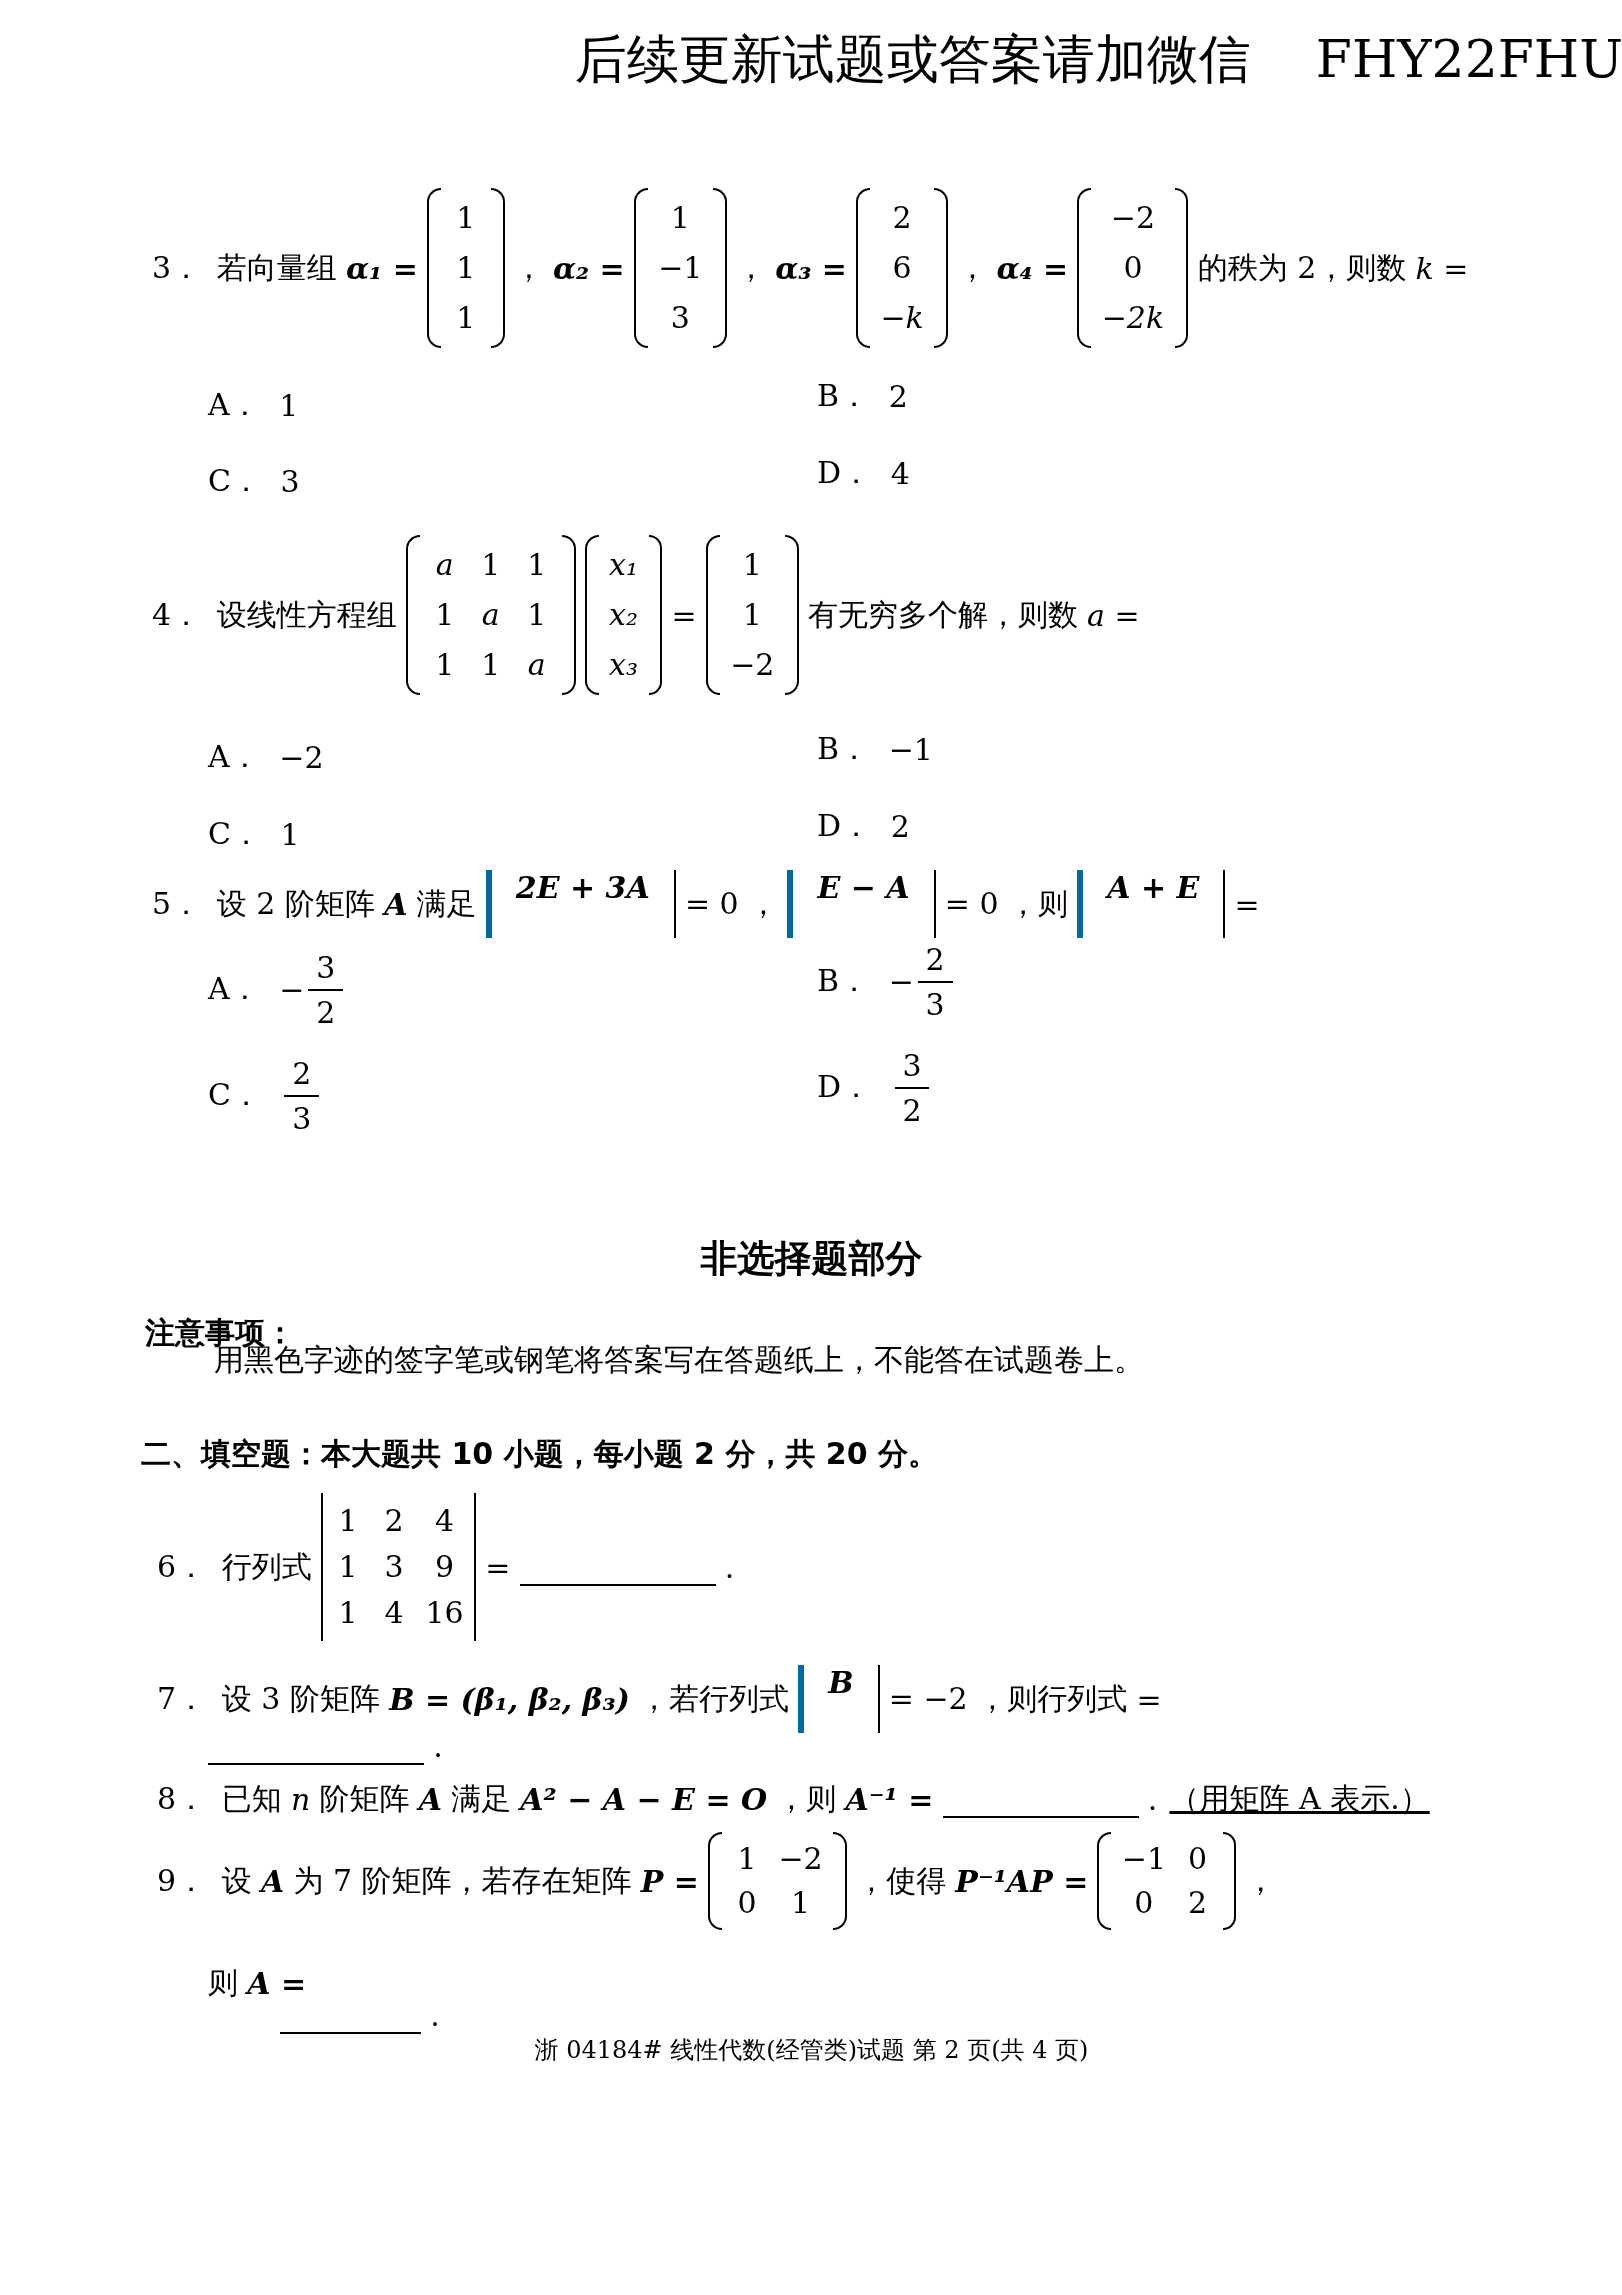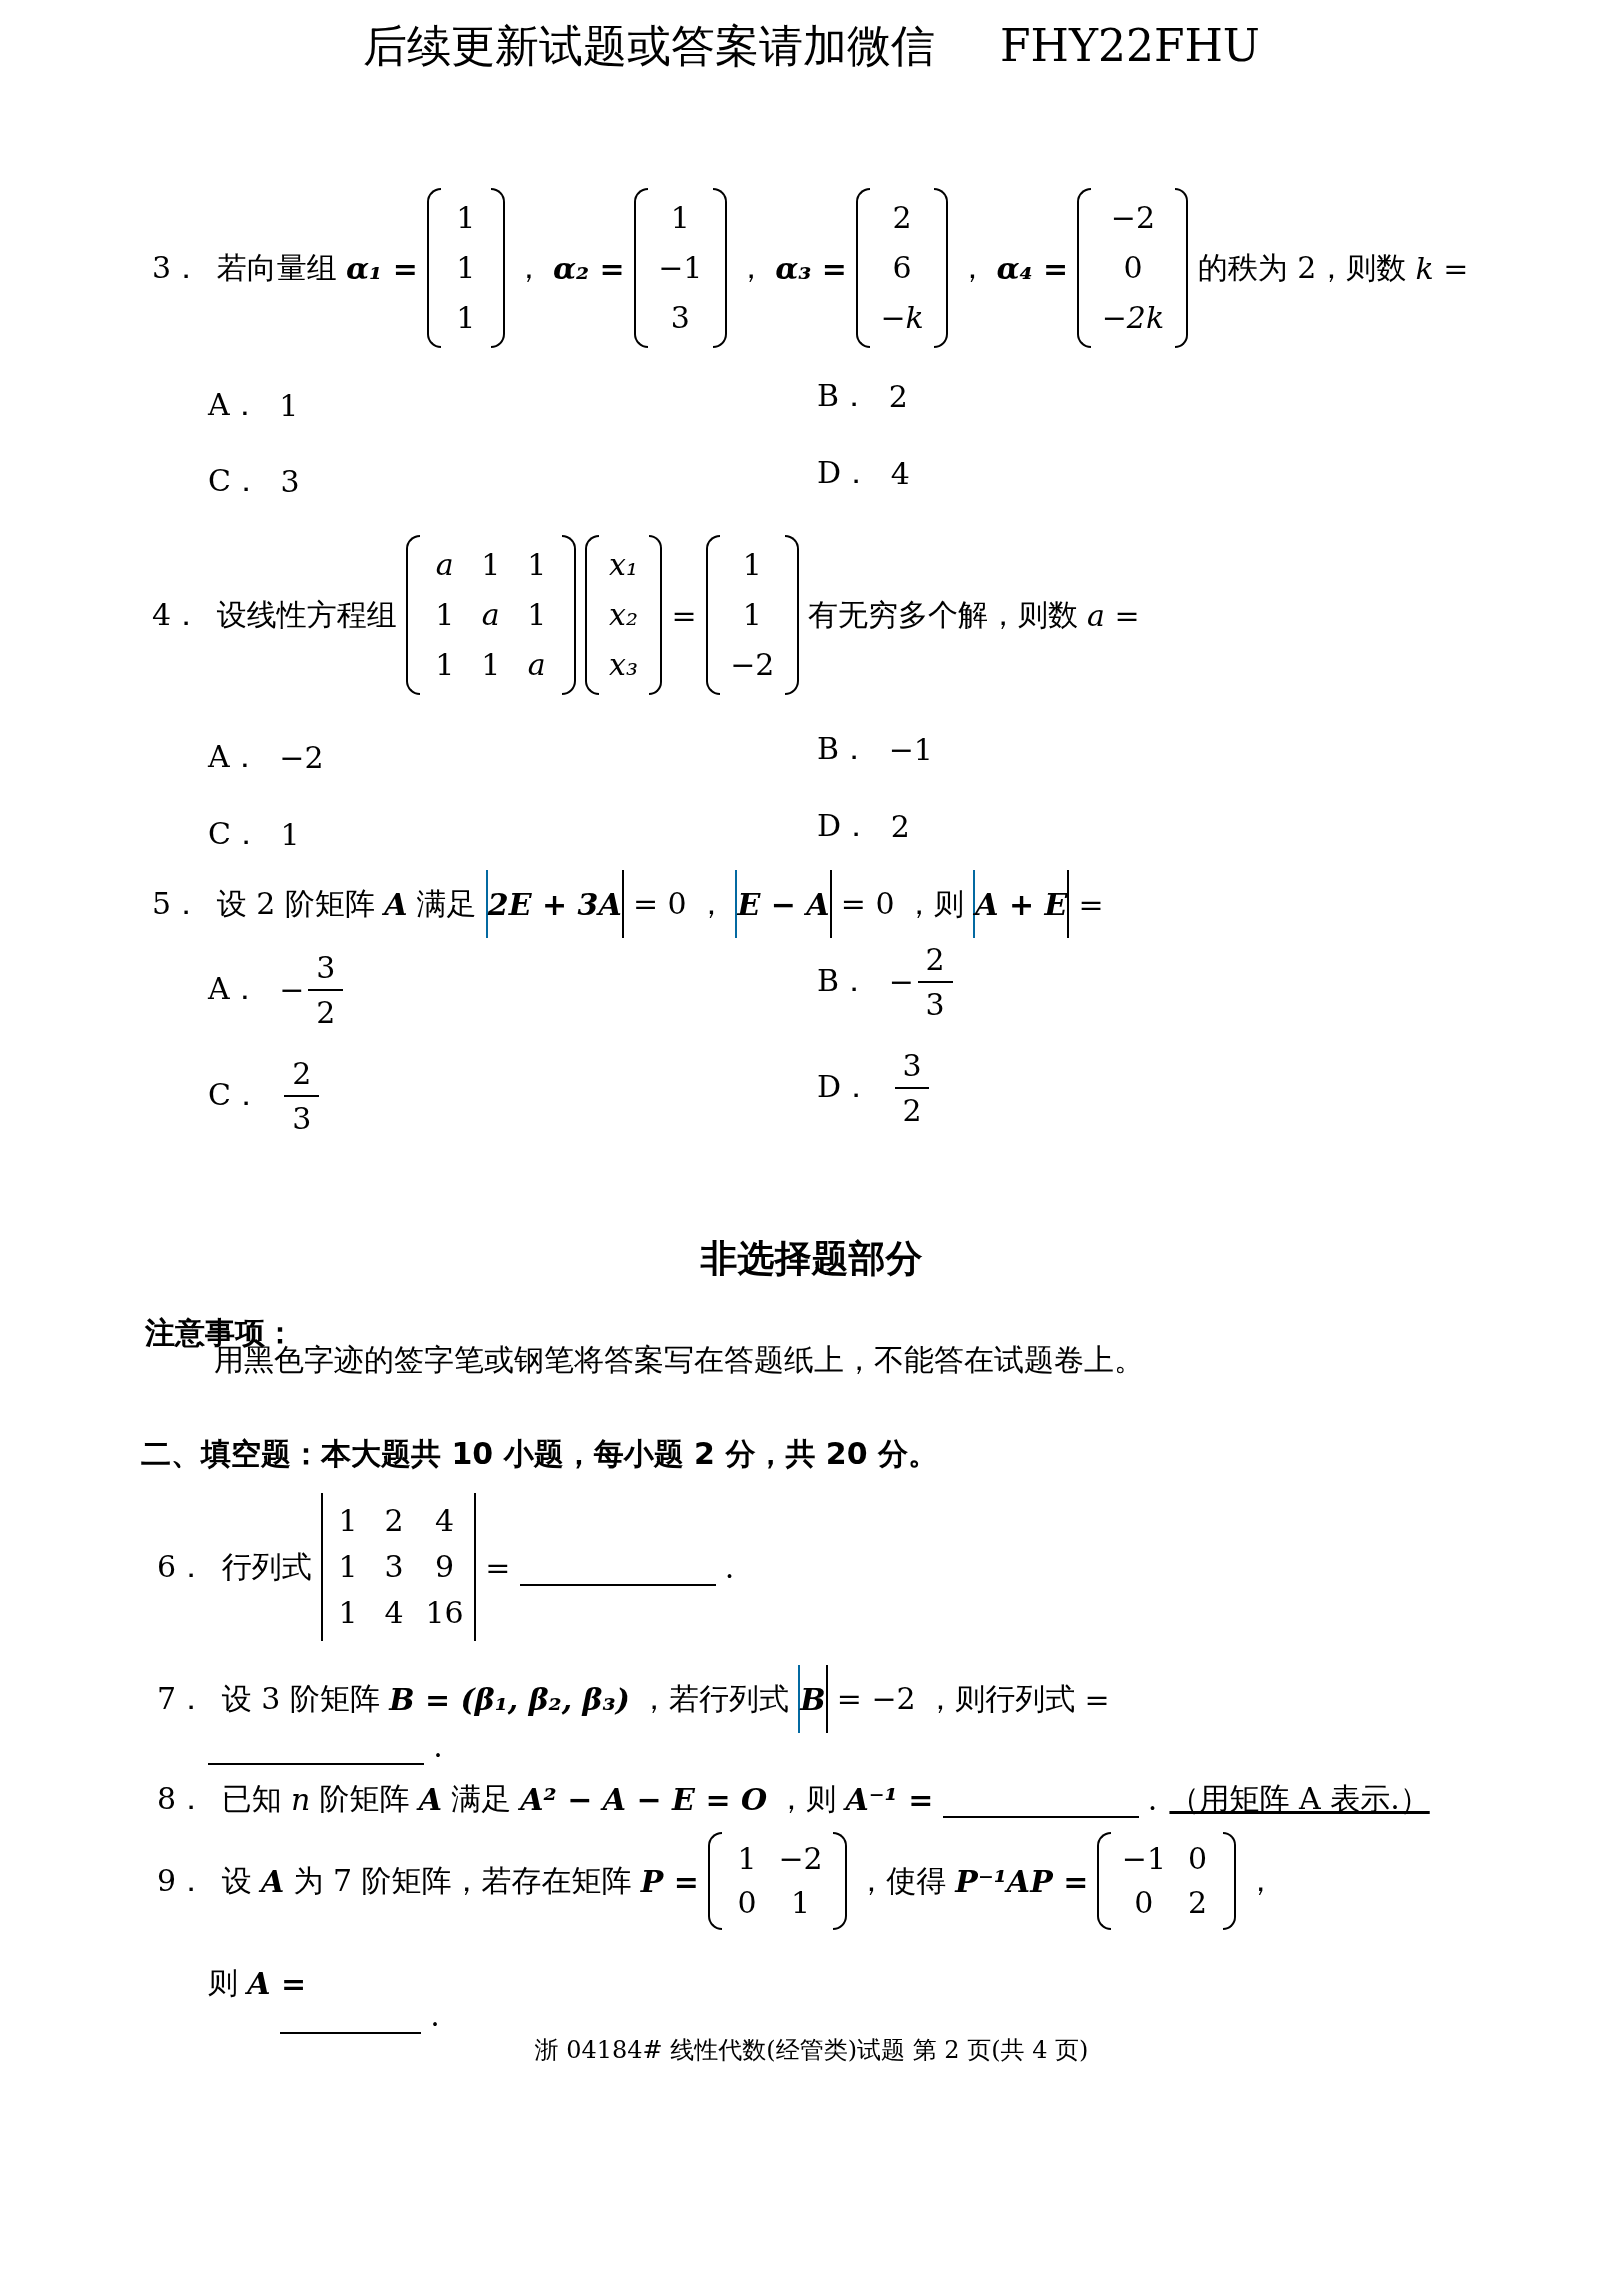--- a/index.html
+++ b/index.html
@@ -30,33 +30,33 @@
   .dmat::after  { content:""; border-right:2.6px solid #000; }
   .mbody { display:grid; align-content:space-evenly; justify-items:center; padding:5.2px 10.5px; column-gap:17px; }
   .cols1 { grid-template-columns:auto; }
   .cols2 { grid-template-columns:auto auto; }
   .cols3 { grid-template-columns:auto auto auto; }
   .mcell { height:50px; line-height:50px; text-align:center; min-width:29px; }
   .r68 .mcell { height:44px; line-height:44px; }
   .r70 .mcell { height:46px; line-height:46px; }
   
   .idet {
-    display:inline-flex; align-items:center; height:68px; padding:0 0;
-    border-left:2px solid #0369a1; border-right:2px solid #000;
+    display:inline-flex; height:68px; padding:0 24px;
+    border-left:6px solid #0369a1; border-right:2px solid #000;
   }
   
   .opt { position:absolute; display:flex; align-items:center; gap:19.6px; white-space:nowrap; }
   
   .fracwrap { display:inline-flex; align-items:center; gap:3.9px; }
   .frac { display:inline-flex; flex-direction:column; align-items:center; }
   .fnum { padding:0 7.9px 3.9px; border-bottom:2.6px solid #000; }
   .fden { padding-top:3.9px; }
   
   .blank { display:inline-block; height:37px; border-bottom:2.6px solid #000; }
-  .header { top:17px; font-size:44px; }
+  .header { top:25px; font-size:52px;text-align:right; }
   .header-code { font-family:"DejaVu Serif","Liberation Serif",serif; margin-left:65px; }
   .sec-title { top:1191px; font-size:37px;margin-top:43px; }
   .footer { top:1998px; font-size:24px;margin-top:36px; }
 </style>
 </head>
 <body>
 
 <div class="abs center header">
   <span>后续更新试题或答案请加微信</span><span class="header-code">FHY22FHU</span>
 </div>

